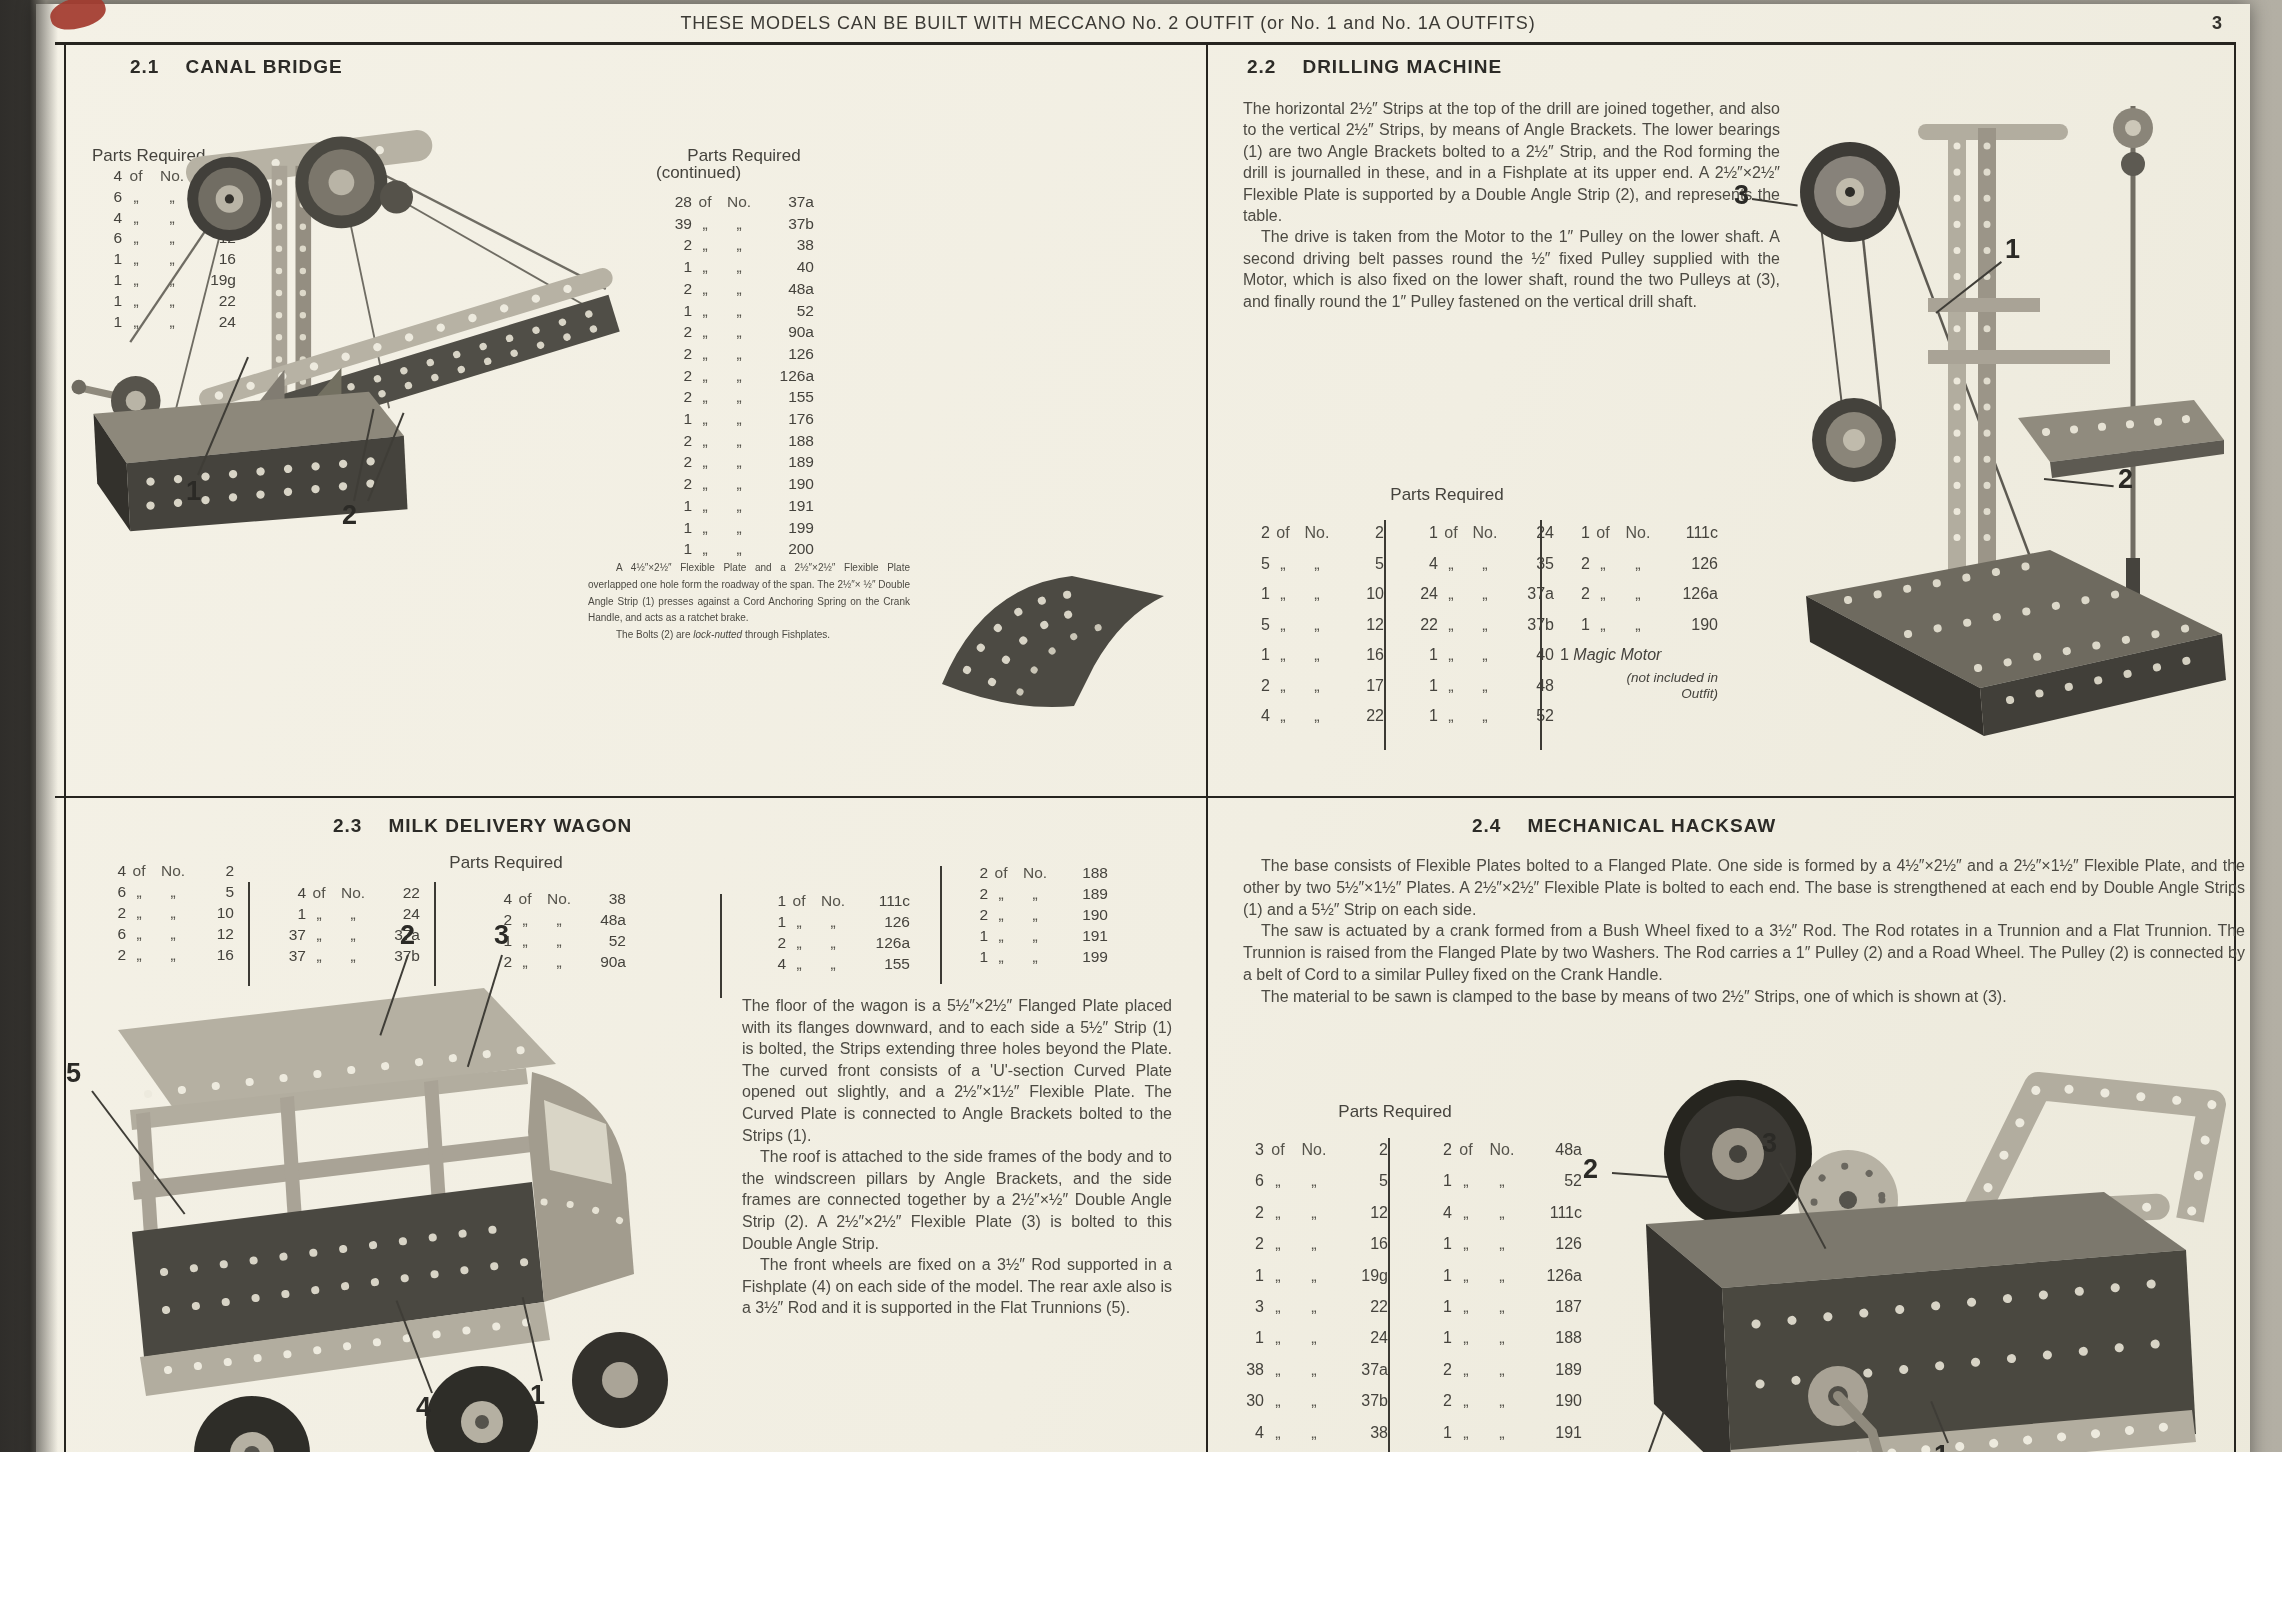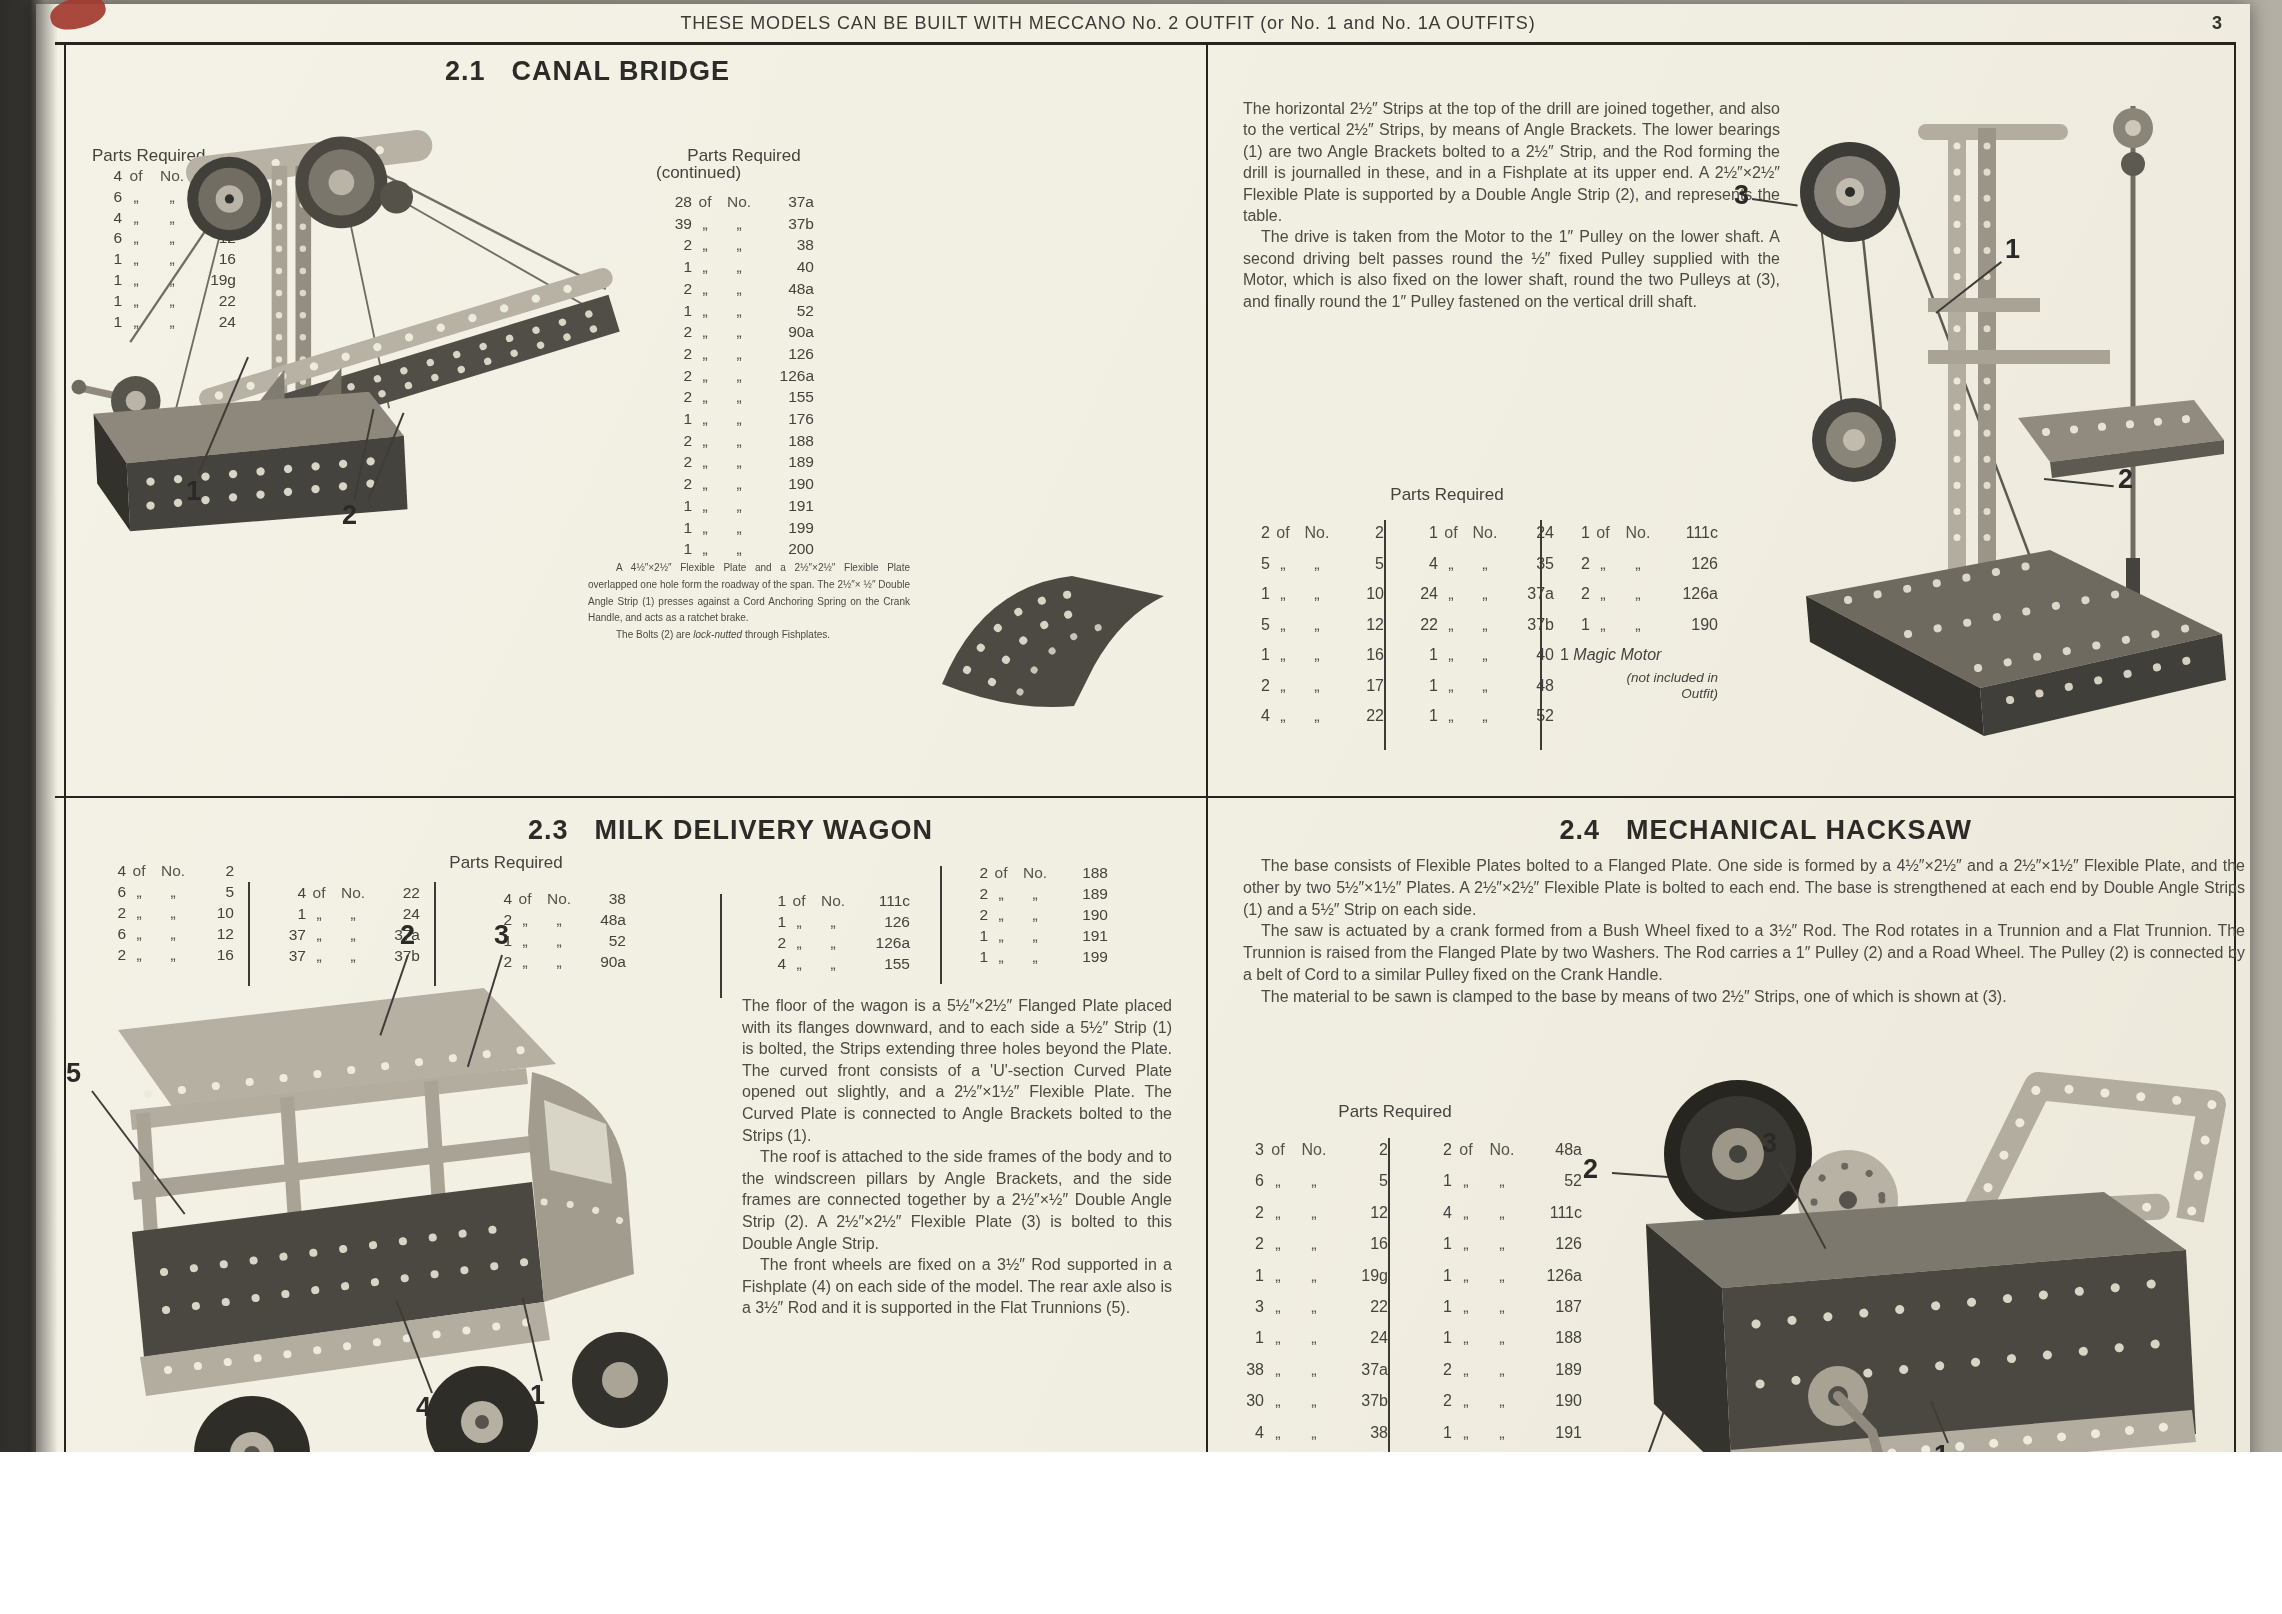--- a/index.html
+++ b/index.html
@@ -3,21 +3,21 @@
 <meta charset="utf-8">
 <style>
   html,body{margin:0;padding:0;}
   .page{position:relative;width:2282px;height:1452px;background:linear-gradient(90deg,#2f2d2a 0px,#35332f 30px,#9b978c 46px,#b3afa4 100%);overflow:hidden;font-family:Liberation Sans, sans-serif;}
   .paper{position:absolute;left:36px;top:4px;width:2214px;height:1576px;background:linear-gradient(115deg,#f4f1e6 0%,#f1eee2 55%,#ece9db 100%);box-shadow:0 0 18px rgba(0,0,0,.45);}
   .gutter{position:absolute;left:0;top:0;width:22px;height:100%;background:linear-gradient(90deg,rgba(40,38,34,.55),rgba(40,38,34,0));}
   .red-smudge{position:absolute;left:14px;top:-6px;width:56px;height:30px;background:#a23a2e;border-radius:45%;transform:rotate(-14deg);opacity:.92;}
   .rule{position:absolute;background:#26241f;}
   .hdr{position:absolute;left:0;right:70px;top:9px;text-align:center;font-size:18px;letter-spacing:.8px;color:#3c3a35;}
   .pageno{position:absolute;right:28px;top:9px;font-size:18px;font-weight:bold;color:#33312c;}
-  .sec-title{position:absolute;text-align:right;font-weight:bold;color:#2c2b27;font-size:27px;letter-spacing:1px;white-space:nowrap;}
+  .sec-title{position:absolute;text-align:left;font-weight:bold;color:#2c2b27;font-size:19px;letter-spacing:1px;white-space:nowrap;}
   .sec-title .num{margin-right:26px;}
   .phead{font-size:17px;color:#45433d;}
   .parts{position:absolute;color:#45433d;font-size:15.5px;}
   .prow{display:grid;grid-template-columns:var(--pc,34px 28px 44px 54px);line-height:var(--lh,21px);align-items:baseline;}
   .prow .pc{white-space:nowrap;}
   .prow .c0{text-align:right;}
   .prow .c1,.prow .c2{text-align:center;color:#55534b;}
   .prow .c3{text-align:right;}
   .vsep{position:absolute;width:2px;background:#3c3a34;}
   .body-text{position:absolute;color:#4c4a43;font-size:16px;line-height:21.4px;text-align:justify;}
@@ -275,20 +275,23 @@
       <p class="ind">A 4½″×2½″ Flexible Plate and a 2½″×2½″ Flexible Plate overlapped one hole form the roadway of the span.  The 2½″× ½″ Double Angle Strip (1) presses against a Cord Anchoring Spring on the Crank Handle, and acts as a ratchet brake.</p>
       <p class="ind"><span>The Bolts (2) are </span><i>lock-nutted</i><span> through Fishplates.</span></p>
     </div>
 
     <div class="callout" style="left:150px;top:474px;">1</div>
     <div class="callout" style="left:306px;top:498px;">2</div>
     <div class="leader" style="left:162px;top:470px;width:128px;transform:rotate(-67deg);"></div>
     <div class="leader" style="left:318px;top:496px;width:94px;transform:rotate(-78deg);"></div>
     <div class="leader" style="left:332px;top:496px;width:95px;transform:rotate(-68deg);"></div>
 
+    <div class="sec-title" style="left:1211px;top:52px;width:500px;">
+      <span class="num">2.2</span><span>DRILLING MACHINE</span>
+    </div>
 
     <div class="body-text" style="left:1207px;top:94px;width:537px;">
       <p>The horizontal 2½″ Strips at the top of the drill are joined together, and also to the vertical 2½″ Strips, by means of Angle Brackets. The lower bearings (1) are two Angle Brackets bolted to a 2½″ Strip, and the Rod forming the drill is journalled in these, and in a Fishplate at its upper end. A 2½″×2½″ Flexible Plate is supported by a Double Angle Strip (2), and represents the table.</p>
       <p class="ind">The drive is taken from the Motor to the 1″ Pulley on the lower shaft. A second driving belt passes round the ½″ fixed Pulley supplied with the Motor, which is also fixed on the lower shaft, round the two Pulleys at (3), and finally round the 1″ Pulley fastened on the vertical drill shaft.</p>
     </div>
 
     <div class="phead" style="position:absolute;left:1261px;top:481px;width:300px;text-align:center;">Parts Required</div>
 
     <div class="parts" style="left:1202px;top:514px;--pc:32px 26px 42px 46px;--lh:30.5px;font-size:16px;">
       <div>

